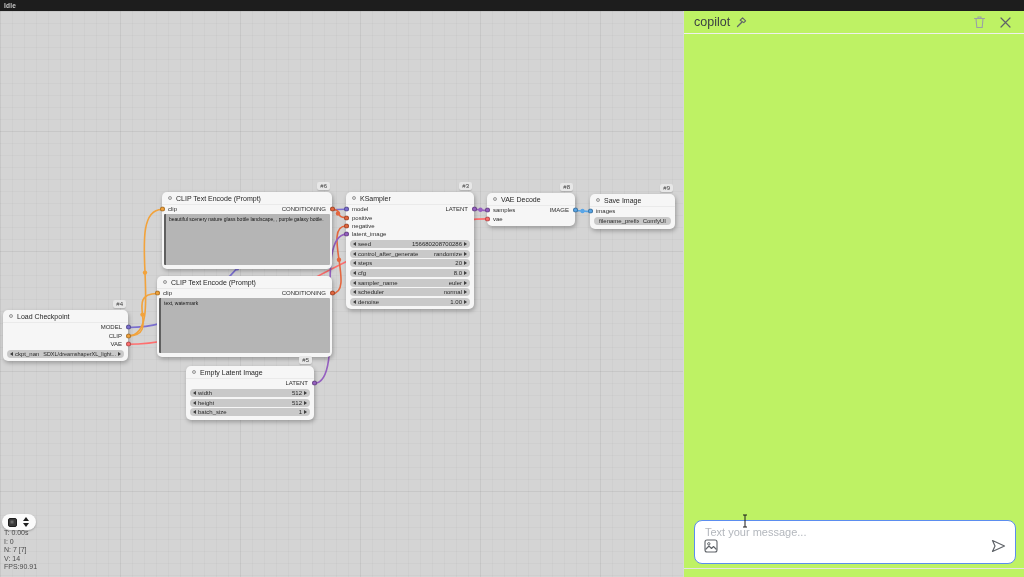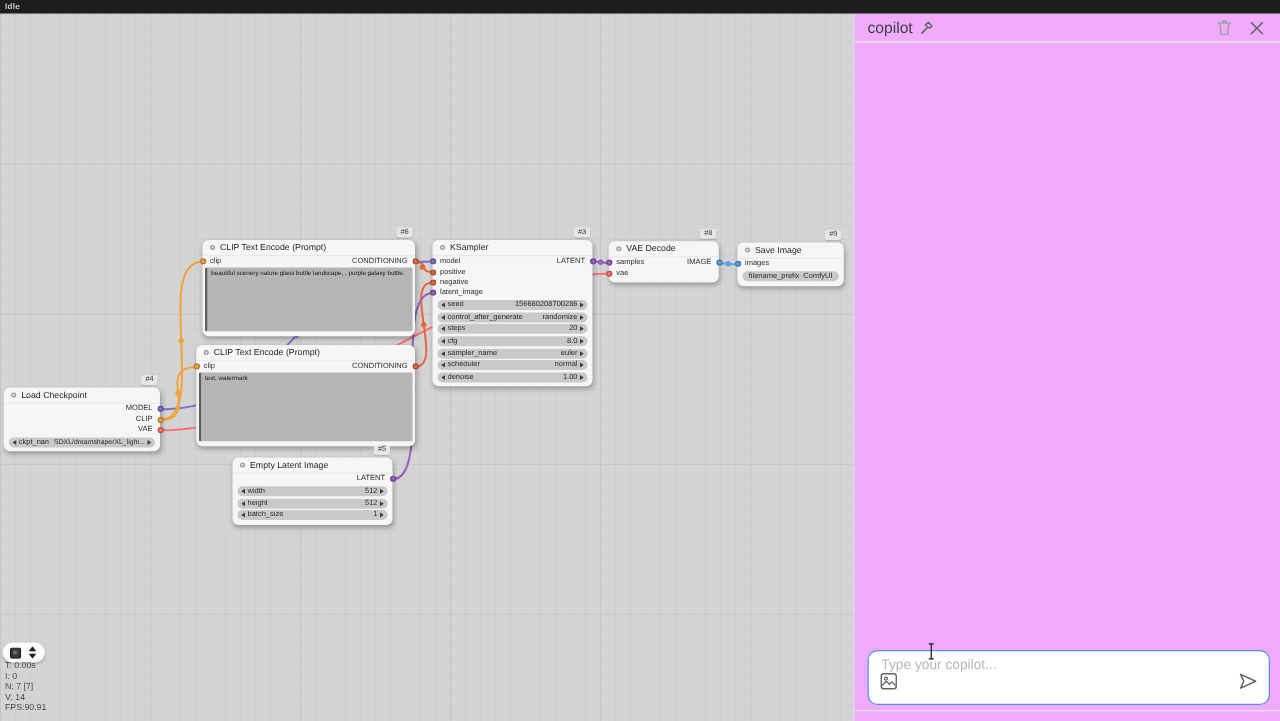--- a/index.html
+++ b/index.html
@@ -36,21 +36,21 @@
   .widget .wval  { margin-left:auto; padding-left:4px; white-space:nowrap; }
   .arr { position:absolute; top:50%; transform:translateY(-50%); width:0; height:0; border-top:2.5px solid transparent; border-bottom:2.5px solid transparent; }
   .arr.l { left:3px;  border-right:3.5px solid #3d3d3d; }
   .arr.r { right:3px; border-left:3.5px solid #3d3d3d; }
 
   
   #corner-pill { position:absolute; left:2px; top:503px; width:34px; height:16px; background:#fbfbfb; border-radius:8px; box-shadow:0 1px 2px rgba(0,0,0,.25); display:flex; align-items:center; justify-content:space-evenly; }
   #perf-stats { position:absolute; left:4px; top:518px; font-size:7px; color:#4a4a4a; line-height:8.6px; }
 
   
-  #panel { position:absolute; left:683px; top:11px; width:341px; height:566px; background:#f0abfc; border-left:1px solid #d8d8d8; }
+  #panel { position:absolute; left:683px; top:11px; width:341px; height:566px; background:#bef264; border-left:1px solid #d8d8d8; }
   #panel-header { position:absolute; left:0; top:0; width:100%; height:23px; display:flex; align-items:center; padding:0 10px; border-bottom:1px solid #efefef; }
   #panel-title { font-size:12.5px; color:#3c4043; }
   #panel-header .spacer { flex:1; }
   .hicon { display:flex; align-items:center; justify-content:center; width:18px; height:18px; cursor:pointer; }
   #chat-input { position:absolute; left:10px; top:509px; width:322px; height:44px; border:1.6px solid #5b8def; border-radius:8px; background:#fff; }
   #chat-placeholder { position:absolute; left:10px; top:5px; font-size:11px; color:#b3b7bd; }
   #chat-img-btn { position:absolute; left:9px; bottom:6px; }
   #chat-send-btn { position:absolute; right:9px; bottom:6px; }
   #text-cursor { position:absolute; left:46px; top:-7px; }
   #panel-bottom-line { position:absolute; left:0; top:557px; width:100%; height:1px; background:#e3e3e3; }
@@ -310,21 +310,21 @@
         <svg width="11" height="11">
             <path d="M1 1 L10 10 M10 1 L1 10" stroke="#5f6368" stroke-width="1.2" stroke-linecap="round"></path>
           </svg>
       </span>
     </div>
 
     <div id="chat-input">
       <svg id="text-cursor" width="8" height="14">
         <path d="M2 1 H6 M4 1 V13 M2 13 H6" stroke="#1a1a1a" stroke-width="1" fill="none"></path>
       </svg>
-      <span id="chat-placeholder">Type your copilot...</span>
+      <span id="chat-placeholder">Text your message...</span>
       <span id="chat-img-btn">
         <svg width="14" height="14">
             <rect x="1" y="1" width="12" height="12" rx="2" fill="none" stroke="#5f6368" stroke-width="1.1"></rect>
             <circle cx="4.8" cy="4.8" r="1.2" fill="none" stroke="#5f6368" stroke-width="1"></circle>
             <path d="M1.5 10.5 L5 7 L7.5 9.5 L9.5 7.5 L12.5 10.5" fill="none" stroke="#5f6368" stroke-width="1.1" stroke-linejoin="round"></path>
           </svg>
       </span>
       <span id="chat-send-btn">
         <svg width="15" height="14">
             <path d="M1.5 12.5 L13.5 7 L1.5 1.5 L4 7 Z" fill="none" stroke="#5f6368" stroke-width="1.2" stroke-linejoin="round"></path>

